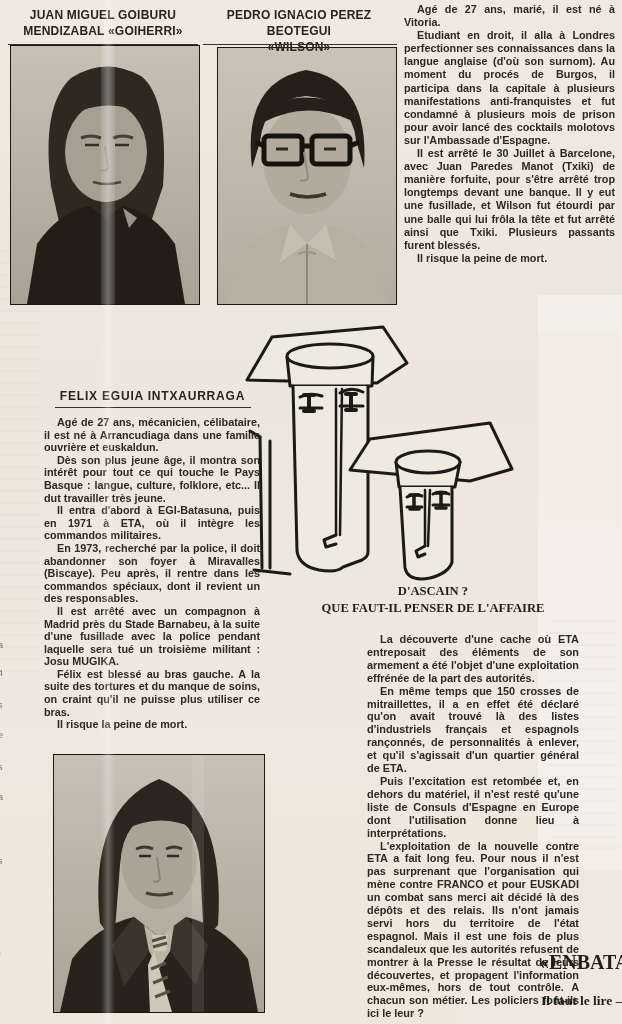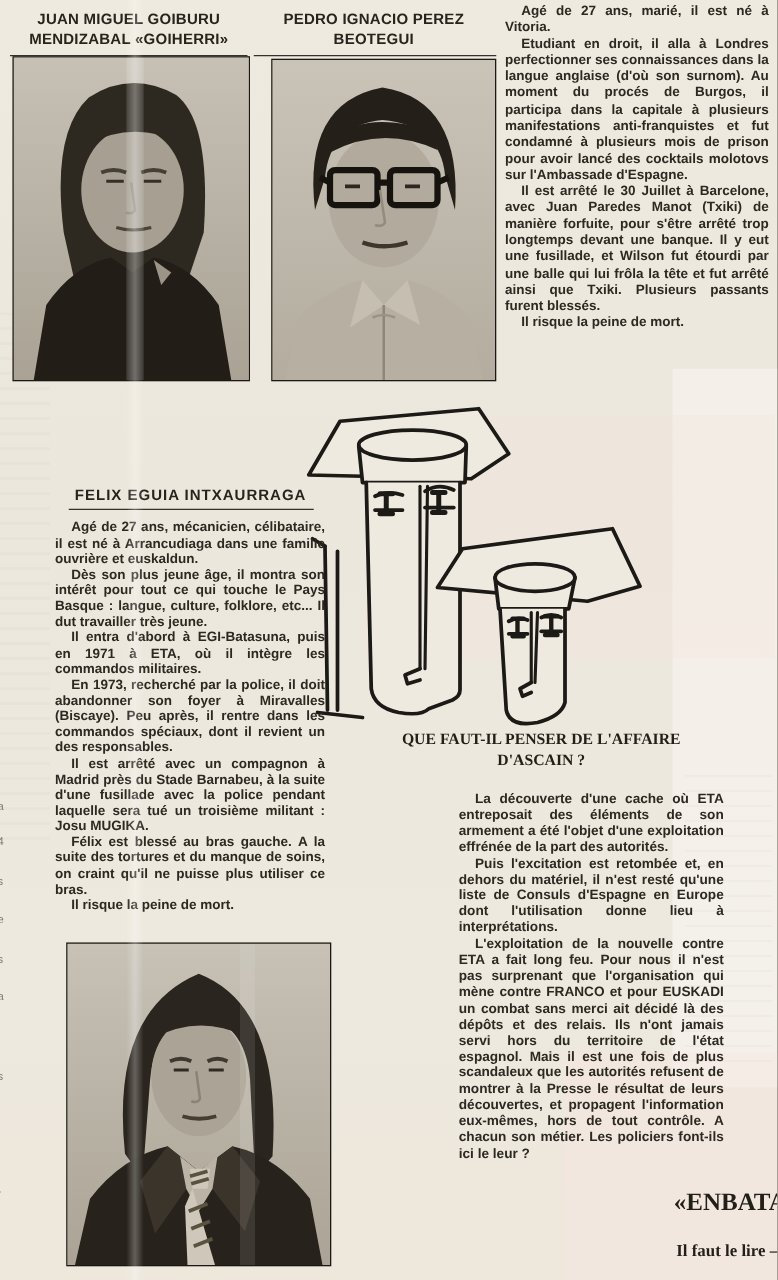--- a/index.html
+++ b/index.html
@@ -78,20 +78,21 @@
   <span class="edge-frag" style="top:948px">-</span>
 
   <div class="headline headline-goiburu">
     <div>JUAN MIGUEL GOIBURU</div>
     <div>MENDIZABAL «GOIHERRI»</div>
   </div>
   <div class="rule rule-goiburu"></div>
 
   <div class="headline headline-wilson">
     <div>PEDRO IGNACIO PEREZ BEOTEGUI</div>
+    <div>«WILSON»</div>
   </div>
   <div class="rule rule-wilson"></div>
 
   <div class="photo photo-goiburu">
     <svg width="188" height="258" viewBox="0 0 188 258">
       <defs>
         <linearGradient id="p1bg" x1="0" y1="0" x2="0" y2="1">
           <stop offset="0" stop-color="#c7c1b5"></stop>
             <stop offset="1" stop-color="#a9a295"></stop>
         </linearGradient>
@@ -195,25 +196,26 @@
       <path d="M164,174 Q171,170 179,173" fill="none"></path>
       <path d="M164,184 L179,184" fill="none"></path>
       <path d="M171,172 L171,186 M167,172 L176,172 M167,186 L176,186" stroke-width="3.5" fill="none"></path>
       <path d="M190,171 Q198,167 206,171" fill="none"></path>
       <path d="M190,182 L206,182" fill="none"></path>
       <path d="M198,170 L198,185 M193,170 L203,170 M193,185 L203,185" stroke-width="3.5" fill="none"></path>
     </g>
   </svg>
 
   <div class="ascain-title">
+    <div>D'ASCAIN ?</div>
     <div>QUE FAUT-IL PENSER DE L'AFFAIRE</div>
-    <div>D'ASCAIN ?</div>
   </div>
   <div class="col col-ascain">
     <p>La découverte d'une cache où ETA entreposait des éléments de son armement a été l'objet d'une exploitation effrénée de la part des autorités.</p>
+    <p>En même temps que 150 crosses de mitraillettes, il a en effet été déclaré qu'on avait trouvé là des listes d'industriels français et espagnols rançonnés, de personnalités à enlever, et qu'il s'agissait d'un quartier général de ETA.</p>
     <p>Puis l'excitation est retombée et, en dehors du matériel, il n'est resté qu'une liste de Consuls d'Espagne en Europe dont l'utilisation donne lieu à interprétations.</p>
     <p>L'exploitation de la nouvelle contre ETA a fait long feu. Pour nous il n'est pas surprenant que l'organisation qui mène contre FRANCO et pour EUSKADI un combat sans merci ait décidé là des dépôts et des relais. Ils n'ont jamais servi hors du territoire de  l'état espagnol. Mais il est une fois de plus scandaleux que les autorités refusent de montrer à la Presse le résultat de leurs découvertes, et propagent l'information eux-mêmes, hors de tout contrôle. A chacun son métier. Les policiers font-ils ici le leur ?</p>
   </div>
 
   <div class="photo photo-felix">
     <svg width="210" height="257" viewBox="0 0 210 257">
       <defs>
         <linearGradient id="p3bg" x1="0" y1="0" x2="0" y2="1">
           <stop offset="0" stop-color="#c7c1b6"></stop>
             <stop offset="1" stop-color="#aba496"></stop>

